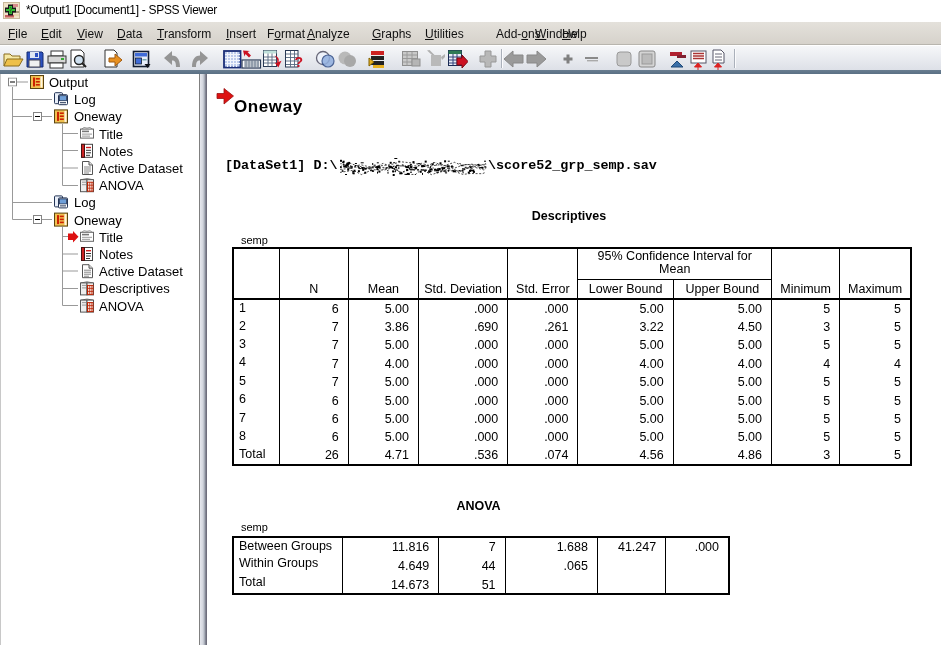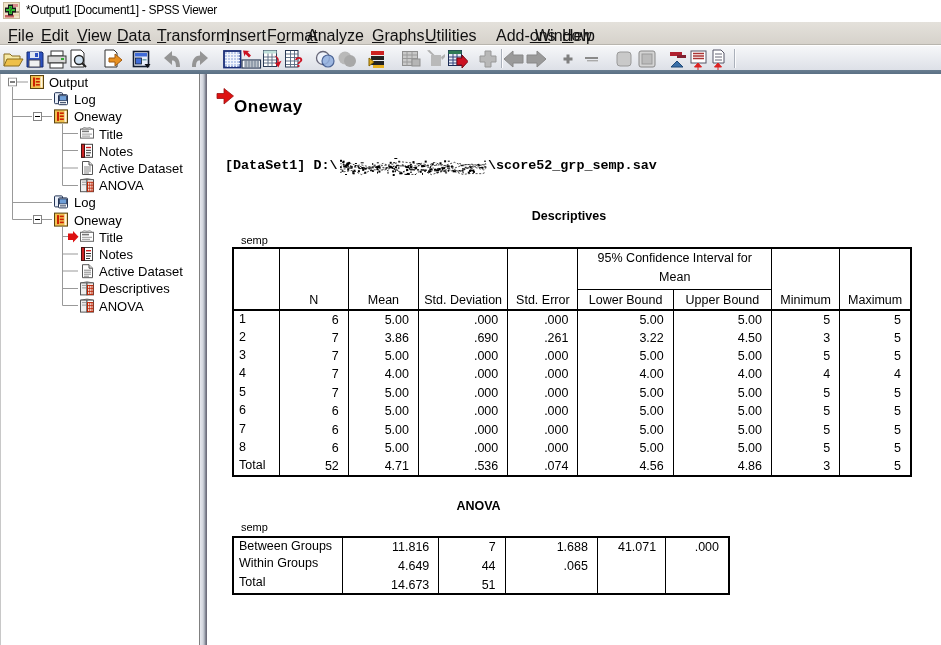--- a/index.html
+++ b/index.html
@@ -1,20 +1,20 @@
 <!DOCTYPE html>
 <html><head><meta charset="utf-8"><style>
 *{margin:0;padding:0;box-sizing:border-box}
 html,body{width:941px;height:645px;background:#fff;overflow:hidden}
 body{position:relative;font-family:"Liberation Sans",sans-serif;color:#000}
 .abs{position:absolute}
 .titlebar{left:0;top:0;width:941px;height:22px;background:#fff}
 .titletext{left:26px;top:3px;font-size:12px;letter-spacing:-0.3px}
 .menubar{left:0;top:22px;width:941px;height:23px;background:linear-gradient(#e4e1db,#d6d2cb);border-bottom:1px solid #b8b5ae}
-.mi{position:absolute;top:5px;font-size:16px;color:#111}
+.mi{position:absolute;top:5px;font-size:12px;color:#111}
 .mi u{text-decoration:underline}
 .toolbar{left:0;top:45px;width:941px;height:25px;background:linear-gradient(#f6f7f9,#dde0e7);border-top:1px solid #fff}
 .band{left:0;top:70px;width:941px;height:4px;background:linear-gradient(#687d90,#5a7084);border-bottom:0}
 .tsep{position:absolute;top:3px;width:2px;height:19px;border-left:1px solid #aab0ba;border-right:1px solid #fbfbfd}
 .treepane{left:0;top:74px;width:199px;height:571px;background:#fff;border-left:1px solid #c8c8c8}
 .divider{left:199px;top:74px;width:8px;height:571px;background:linear-gradient(90deg,#808080 0,#808080 1px,#e6e8ee 1px,#d2d5dd 4px,#9aa0ac 6px,#6e6e7c 7px,#6e6e7c 8px)}
 .content{left:207px;top:74px;width:734px;height:571px;background:#fff}
 .tn{position:absolute;font-size:13px;white-space:nowrap}
 .oneway-h{left:27px;top:23px;font-size:17px;font-weight:bold;letter-spacing:.6px}
 .logline{left:18px;top:84px;font-family:"Liberation Mono",monospace;font-size:13.4px;font-weight:bold;white-space:pre}
@@ -502,21 +502,21 @@
         <col style="width:68px">
         <col style="width:71px">
       </colgroup>
   <tbody>
         <tr style="height:31px" class="dh1">
    <td class="nb" rowspan="2"></td>
    <td class="nb hc" rowspan="2">N</td>
    <td class="nb hc" rowspan="2">Mean</td>
    <td class="nb hc" rowspan="2">Std. Deviation</td>
    <td class="nb hc" rowspan="2">Std. Error</td>
-   <td class="hc" colspan="2" style="border-top:none;vertical-align:middle;line-height:19px">95% Confidence Interval for<br>Mean</td>
+   <td class="hc" colspan="2" style="border-top:none;vertical-align:middle;line-height:13px">95% Confidence Interval for<br>Mean</td>
    <td class="nb hc" rowspan="2">Minimum</td>
    <td class="nb hc" rowspan="2">Maximum</td>
   </tr>
   <tr style="height:20px">
    <td class="hc nb2" style="border-top:none;border-bottom:none">Lower Bound</td>
    <td class="hc" style="border-top:none;border-bottom:none">Upper Bound</td>
   </tr>
   <tr style="height:19px">
           <td class="stub" style="border-top:2px solid #000;border-bottom:none">1</td>
           <td class="num nb" style="border-top:2px solid #000">6</td>
@@ -600,21 +600,21 @@
           <td class="num nb">5.00</td>
           <td class="num nb">.000</td>
           <td class="num nb">.000</td>
           <td class="num nb">5.00</td>
           <td class="num nb">5.00</td>
           <td class="num nb">5</td>
           <td class="num nb">5</td>
         </tr>
   <tr style="height:19px">
           <td class="stub nb">Total</td>
-          <td class="num nb">52</td>
+          <td class="num nb">26</td>
           <td class="num nb">4.71</td>
           <td class="num nb">.536</td>
           <td class="num nb">.074</td>
           <td class="num nb">4.56</td>
           <td class="num nb">4.86</td>
           <td class="num nb">3</td>
           <td class="num nb">5</td>
         </tr>
  </tbody>
     </table>
@@ -629,21 +629,21 @@
         <col style="width:92px">
         <col style="width:68px">
         <col style="width:63px">
       </colgroup>
   <tbody>
   <tr style="height:18px">
           <td class="stub" style="border-top:2px solid #000;border-bottom:none">Between Groups</td>
           <td class="num nb" style="border-top:2px solid #000">11.816</td>
           <td class="num nb" style="border-top:2px solid #000">7</td>
           <td class="num nb" style="border-top:2px solid #000">1.688</td>
-          <td class="num nb" style="border-top:2px solid #000">41.071</td>
+          <td class="num nb" style="border-top:2px solid #000">41.247</td>
           <td class="num nb" style="border-top:2px solid #000">.000</td>
         </tr>
   <tr style="height:19px">
           <td class="stub nb">Within Groups</td>
           <td class="num nb">4.649</td>
           <td class="num nb">44</td>
           <td class="num nb">.065</td>
           <td class="num nb"></td>
           <td class="num nb"></td>
         </tr>

